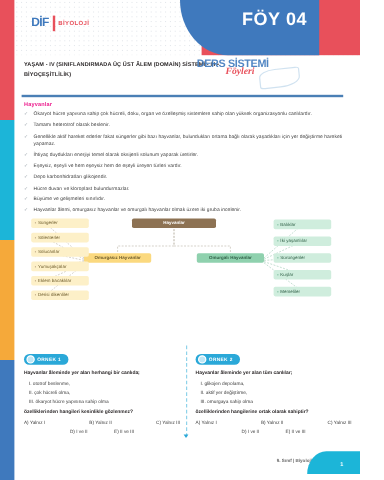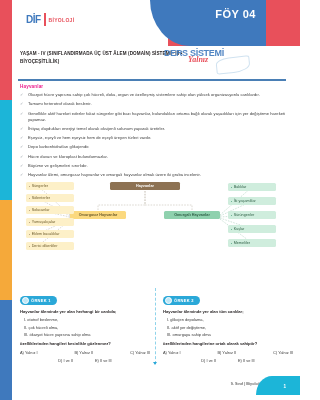--- a/index.html
+++ b/index.html
@@ -31,21 +31,21 @@
     position: absolute; right: 0; top: 0; width: 132px; height: 46px;
     background: #e8505b;
   }
   .hdr-blue {
     position: absolute; right: 34px; top: 0; width: 116px; height: 46px;
     background: #3f79bd;
     border-bottom-left-radius: 40px 46px;
   }
   .foy-badge {
     position: absolute; right: 44px; top: 8px;
-    color: #ffffff; font-weight: bold; font-size: 11px;
+    color: #ffffff; font-weight: bold; font-size: 15px;
     letter-spacing: .5px; font-family: "Liberation Sans", sans-serif;
   }
   .logo { position: absolute; left: 14px; top: 13px; display: flex; align-items: center; gap: 3px; }
   .logo-dif {
     color: #3f79bd; font-weight: bold; font-size: 10px; letter-spacing: -.5px;
     font-family: "Liberation Sans", sans-serif;
   }
   .logo-bar { width: 2px; height: 13px; background: #e8505b; }
   .logo-sub { color: #e8505b; font-size: 5px; font-weight: bold; letter-spacing: .3px; }
 
@@ -180,21 +180,21 @@
       <span class="logo-sub">BİYOLOJİ</span>
     </div>
   </div>
 
   <div class="title-wrap">
     <div class="title">YAŞAM - IV (SINIFLANDIRMADA ÜÇ ÜST ÂLEM (DOMAİN) SİSTEMİ - III • BİYOÇEŞİTLİLİK)</div>
   </div>
 
   <div class="wm">
     <div class="wm-t1">DERS SİSTEMİ</div>
-    <div class="wm-t2">Yalnız</div>
+    <div class="wm-t2">Föyleri</div>
     <div class="wm-sq"></div>
   </div>
 
   <div class="rule"></div>
 
   <div class="sec-head">Hayvanlar</div>
   <div class="bullets">
     <div class="bullet">
       <span class="tick">✓</span>
       <span class="btext">Ökaryot hücre yapısına sahip çok hücreli, doku, organ ve özelleşmiş sistemlere sahip olan yüksek organizasyonlu canlılardır.</span>

